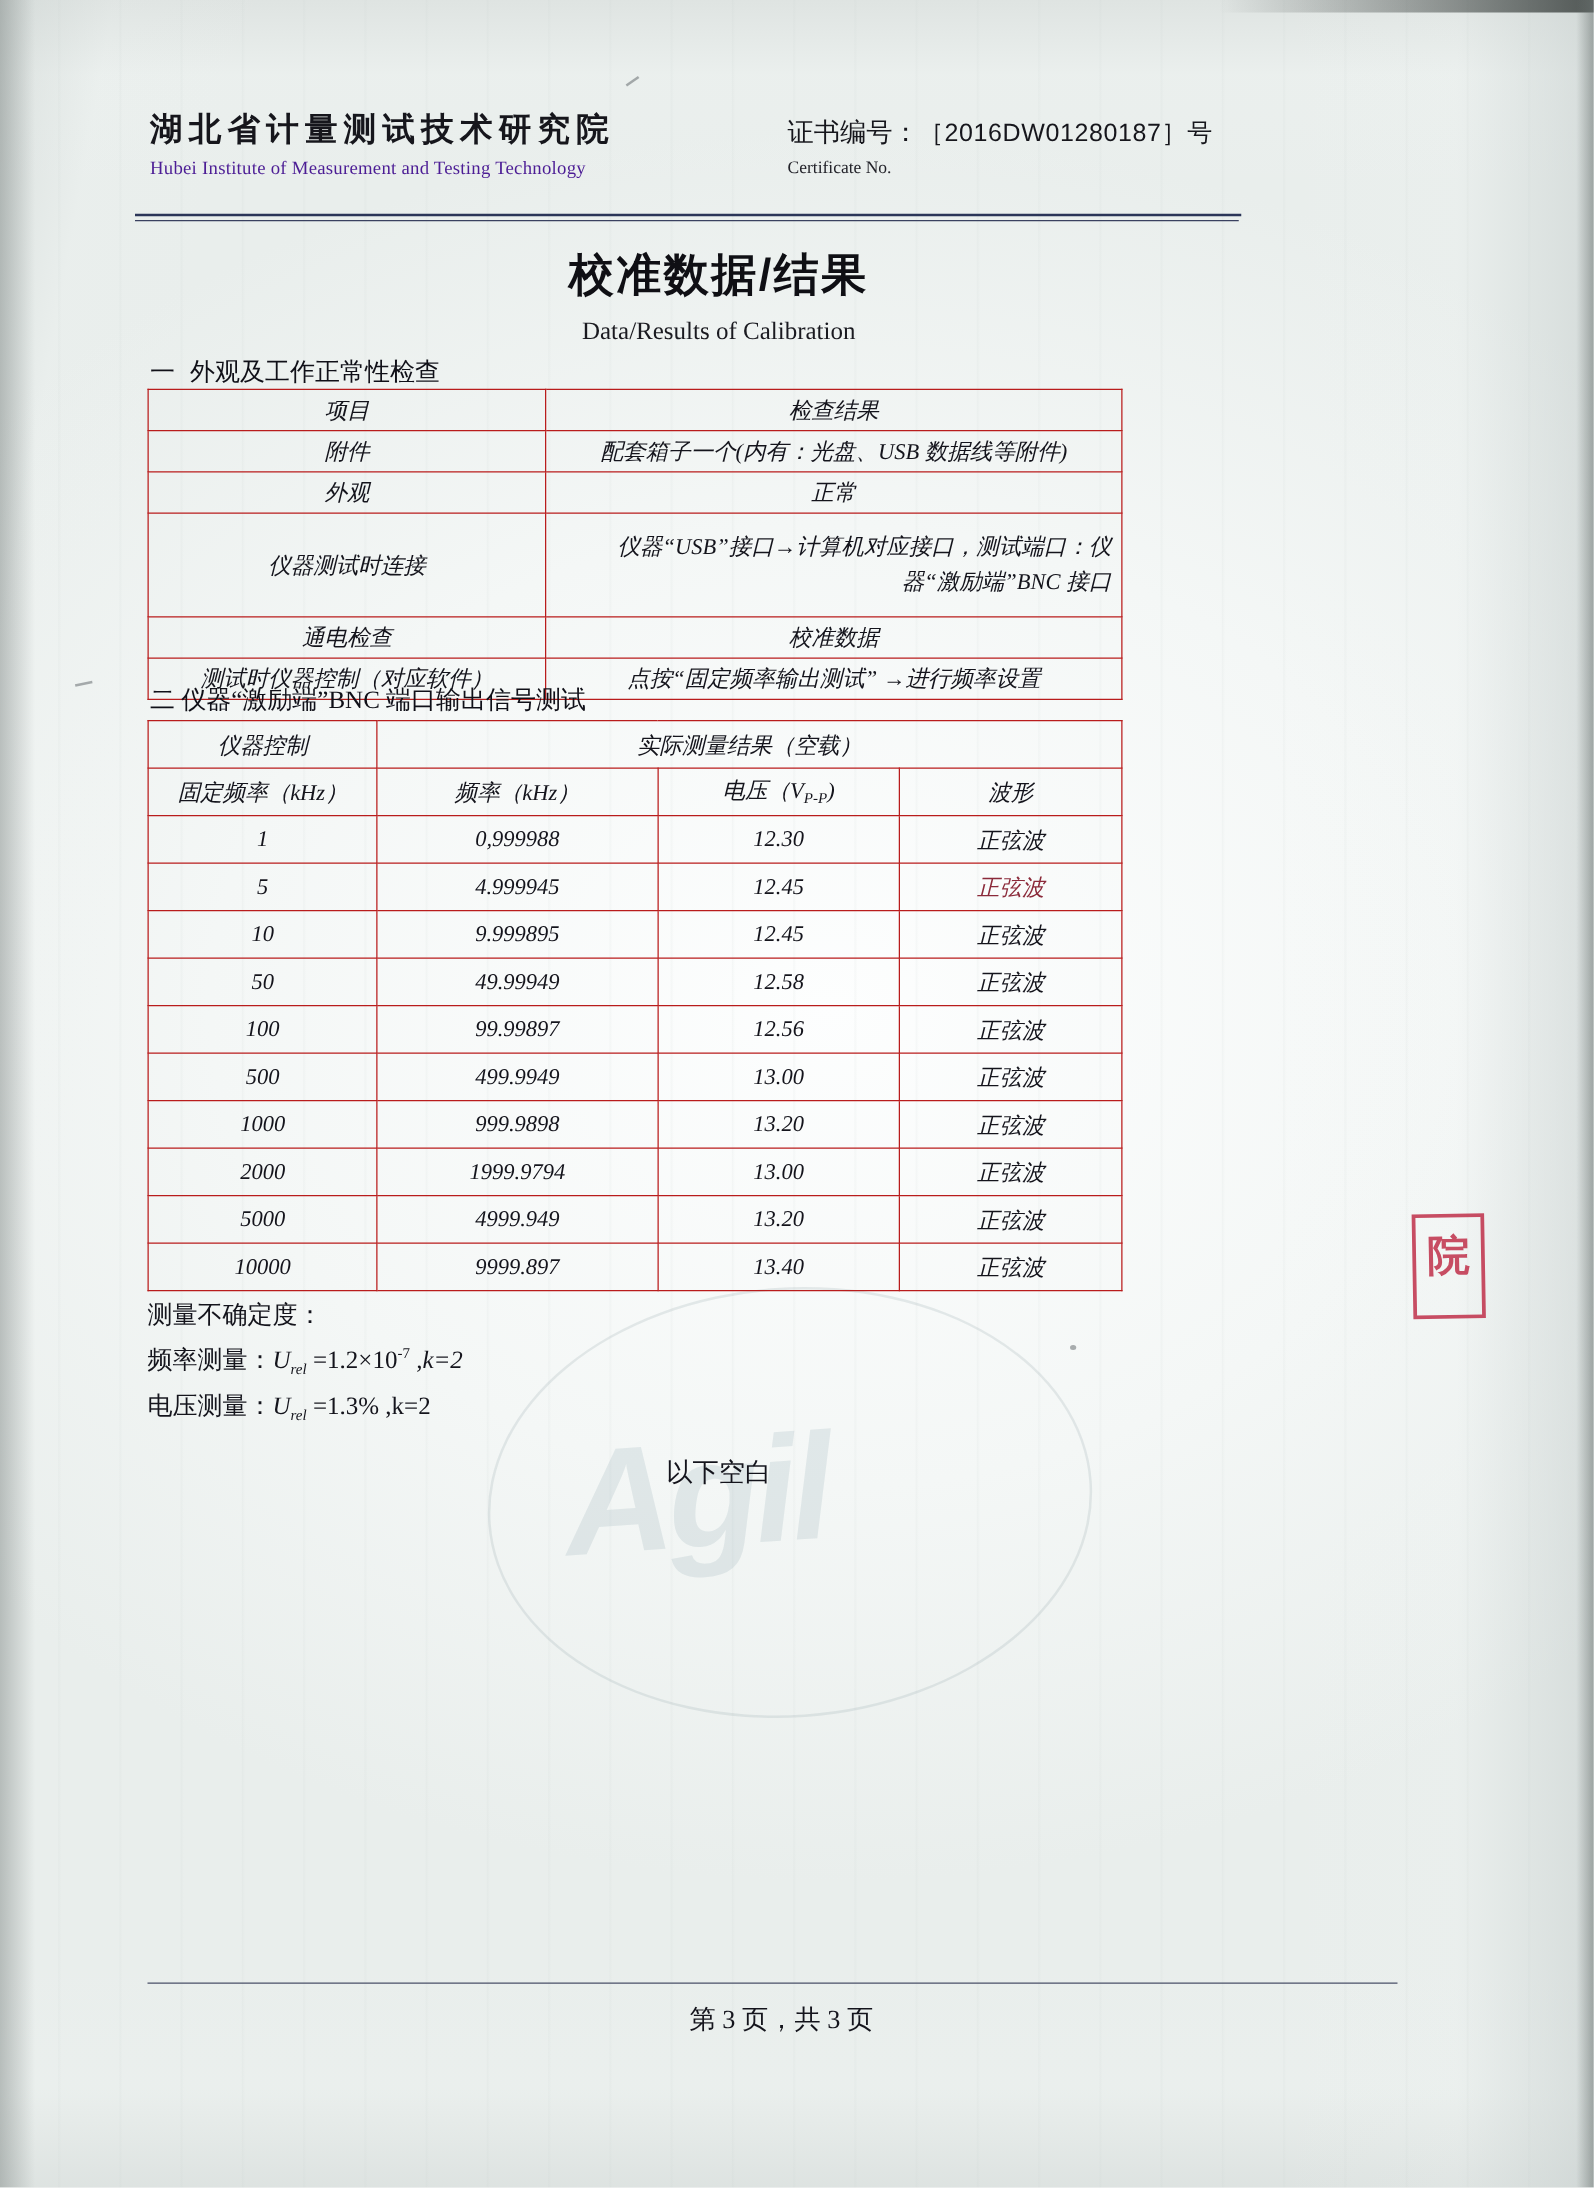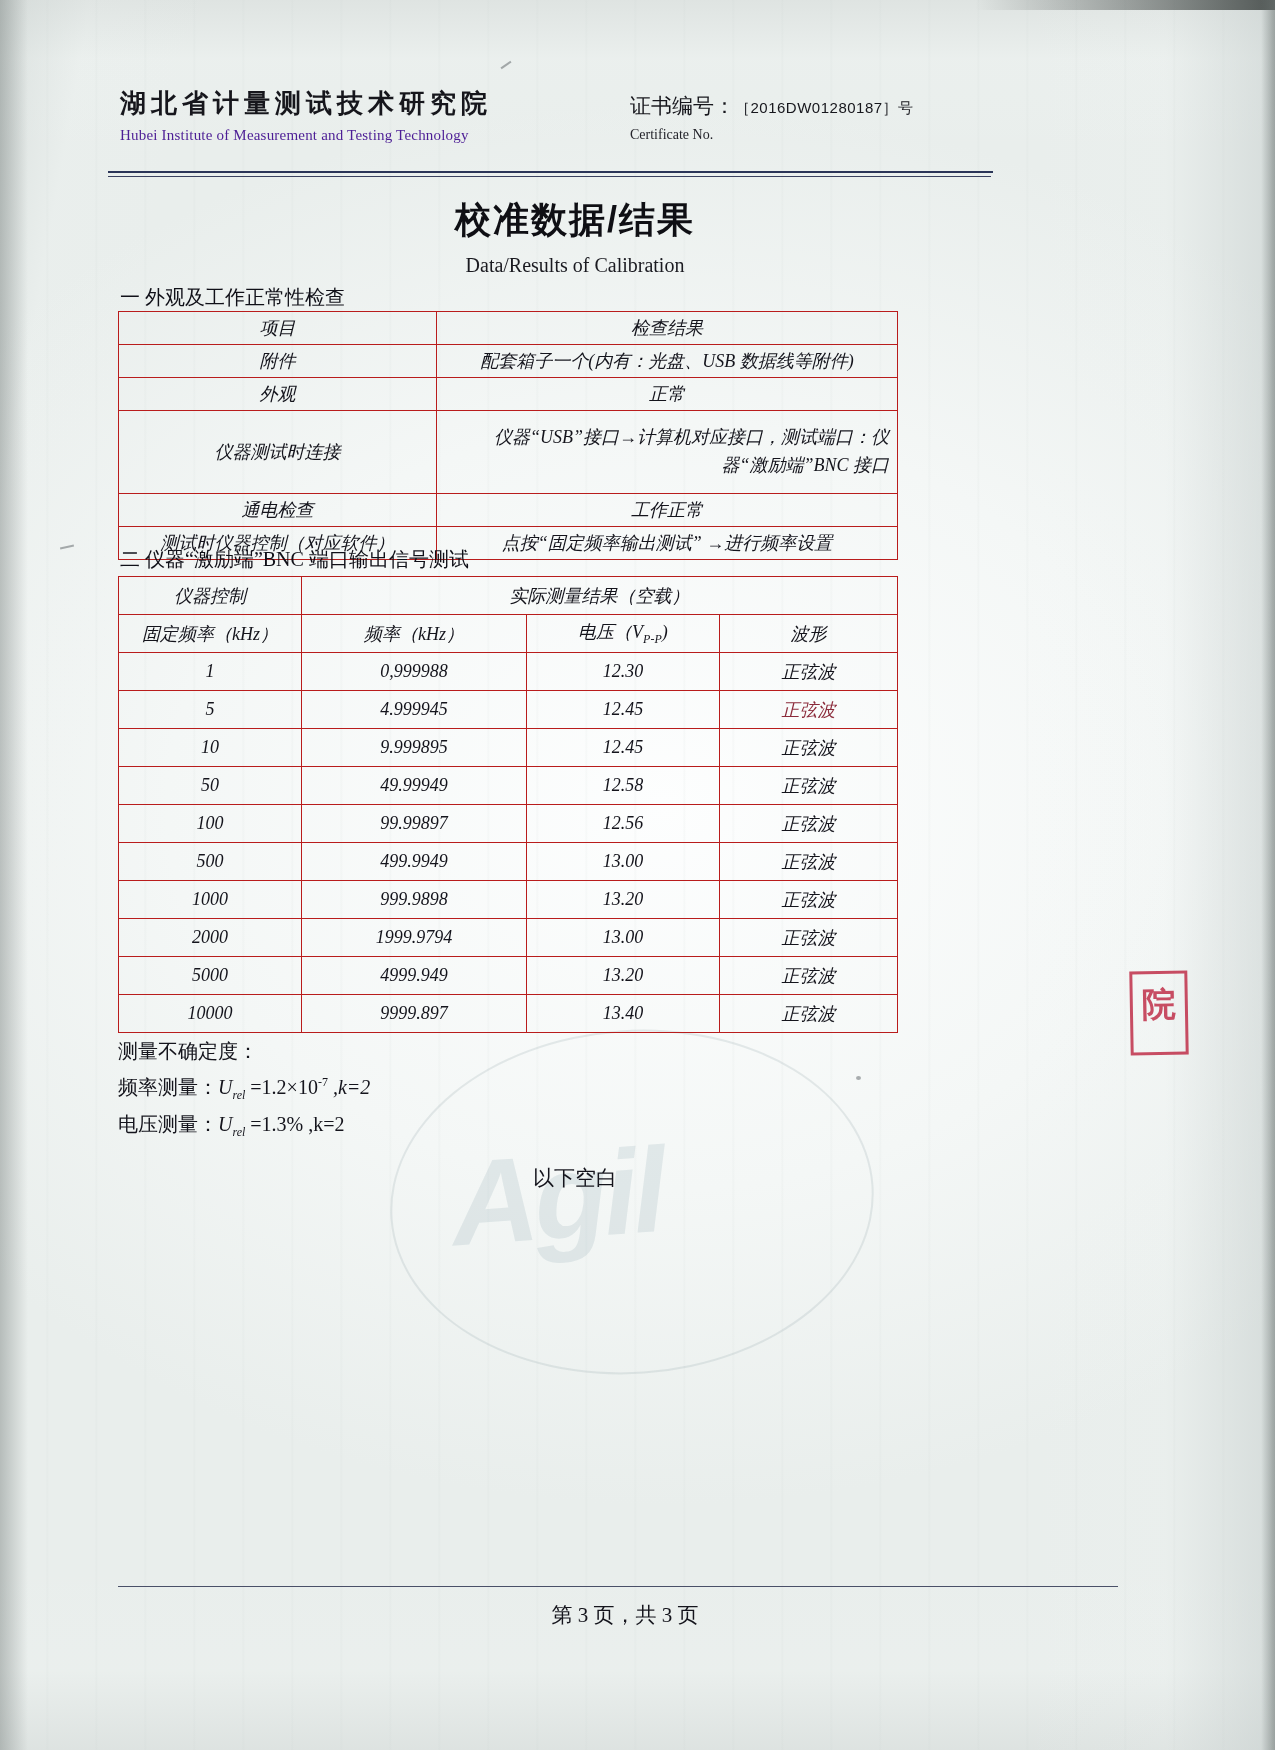--- a/index.html
+++ b/index.html
@@ -109,21 +109,21 @@
     width: 500px;
   }
   .cert-cn {
     font-size: 21px;
     color: #16161c;
     white-space: nowrap;
   }
   .cert-no-box {
     display: inline-block;
     font-family: "Liberation Sans", sans-serif;
-    font-size: 15px;
+    font-size: 20px;
     letter-spacing: 0.5px;
   }
   .cert-en {
     font-size: 14px;
     margin-top: 7px;
     color: #23232a;
   }
   .rule {
     position: absolute;
     left: 108px; top: 155px;
@@ -157,21 +157,21 @@
     color: #1a1a20;
   }
 
   
   .sec-heading {
     position: absolute;
     font-size: 20px;
     color: #101018;
     white-space: nowrap;
   }
-  #sec1-heading { left: 120px; top: 268px; }
+  #sec1-heading { left: 120px; top: 268px; font-family: Liberation Mono, monospace; }
   #sec2-heading { left: 120px; top: 530px; }
 
   
   table {
     border-collapse: collapse;
     position: absolute;
     font-size: 18px;
     color: #14141c;
   }
   table td {
@@ -312,21 +312,21 @@
       <tr>
         <td class="left-col">外观</td>
         <td class="right-col">正常</td>
       </tr>
       <tr>
         <td class="left-col">仪器测试时连接</td>
         <td class="right-col tall">仪器“USB”接口→计算机对应接口，测试端口：仪器“激励端”BNC 接口</td>
       </tr>
       <tr>
         <td class="left-col">通电检查</td>
-        <td class="right-col">工作正常</td>
+        <td class="right-col">校准数据</td>
       </tr>
       <tr>
         <td class="left-col">测试时仪器控制（对应软件）</td>
         <td class="right-col">点按“固定频率输出测试” →进行频率设置</td>
       </tr>
     </tbody>
   </table>
 
   <div class="sec-heading" id="sec2-heading">二 仪器“激励端”BNC 端口输出信号测试</div>
 

